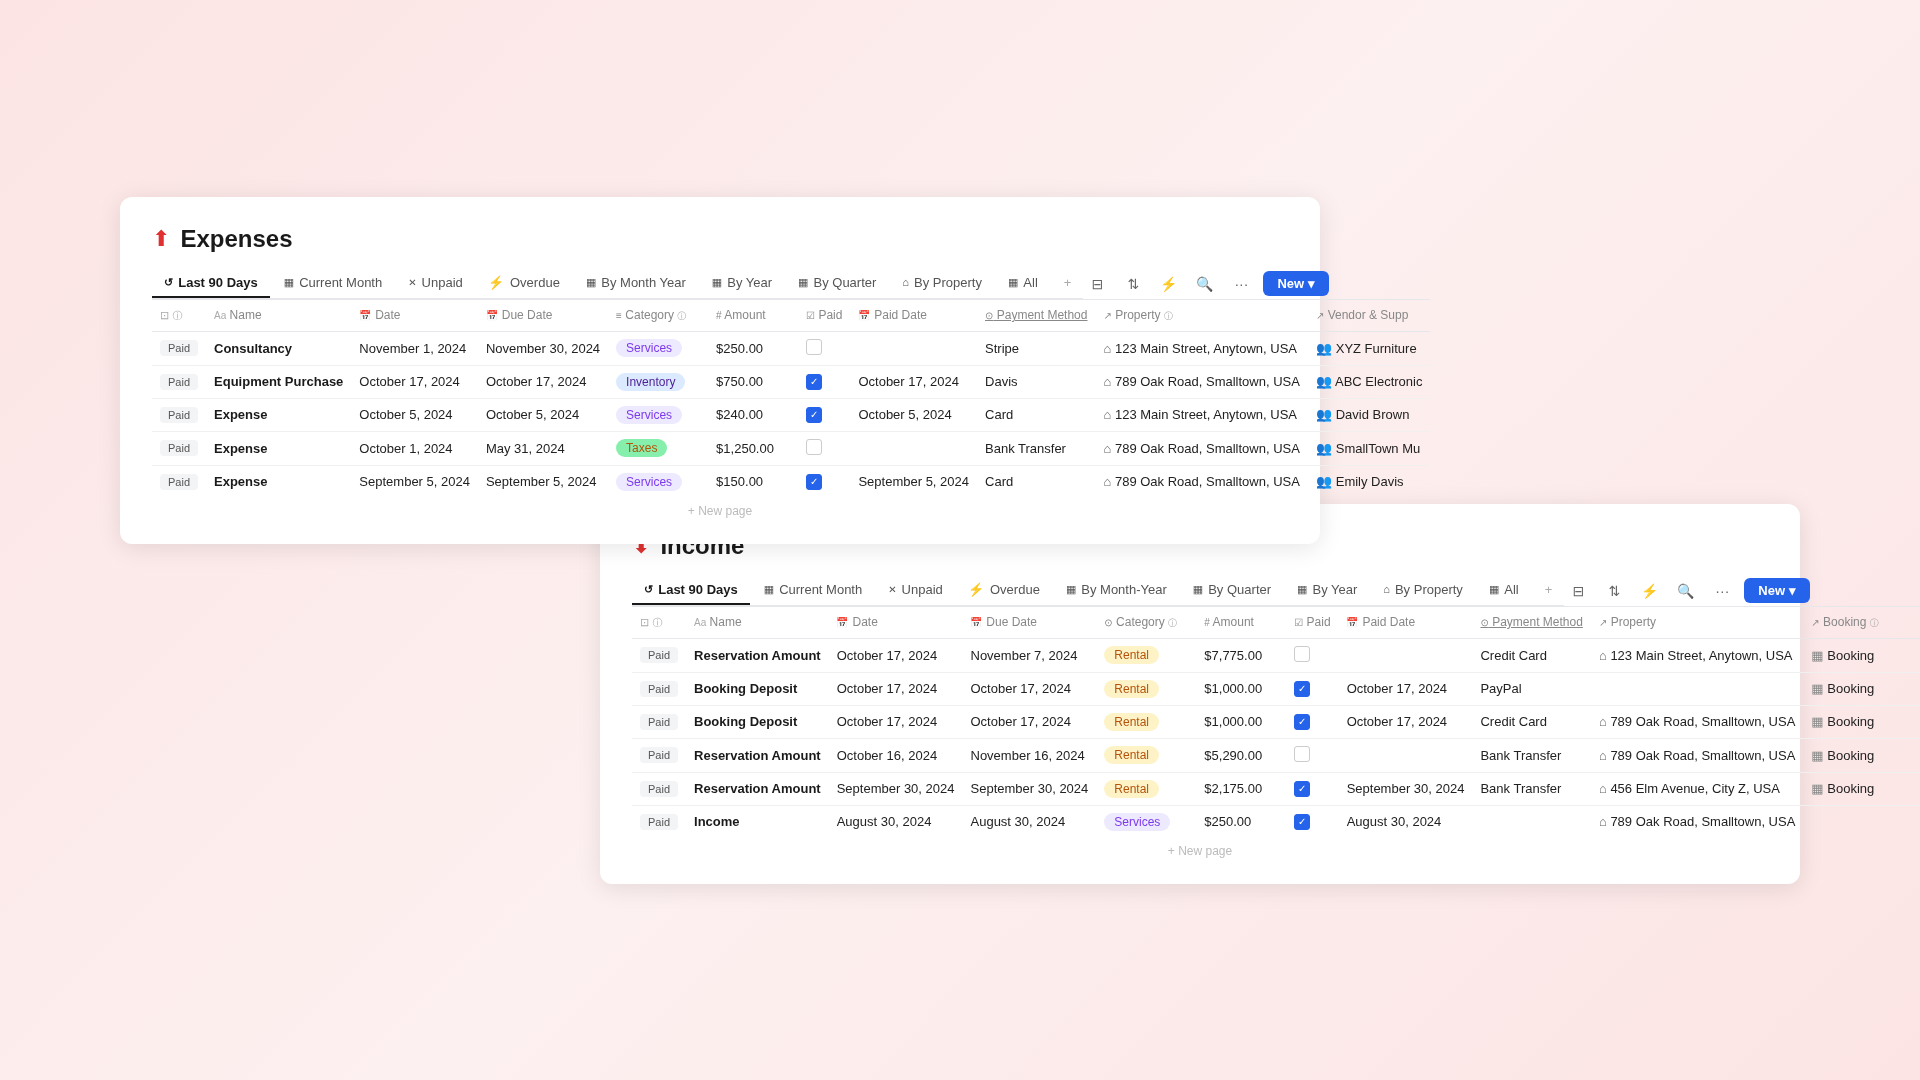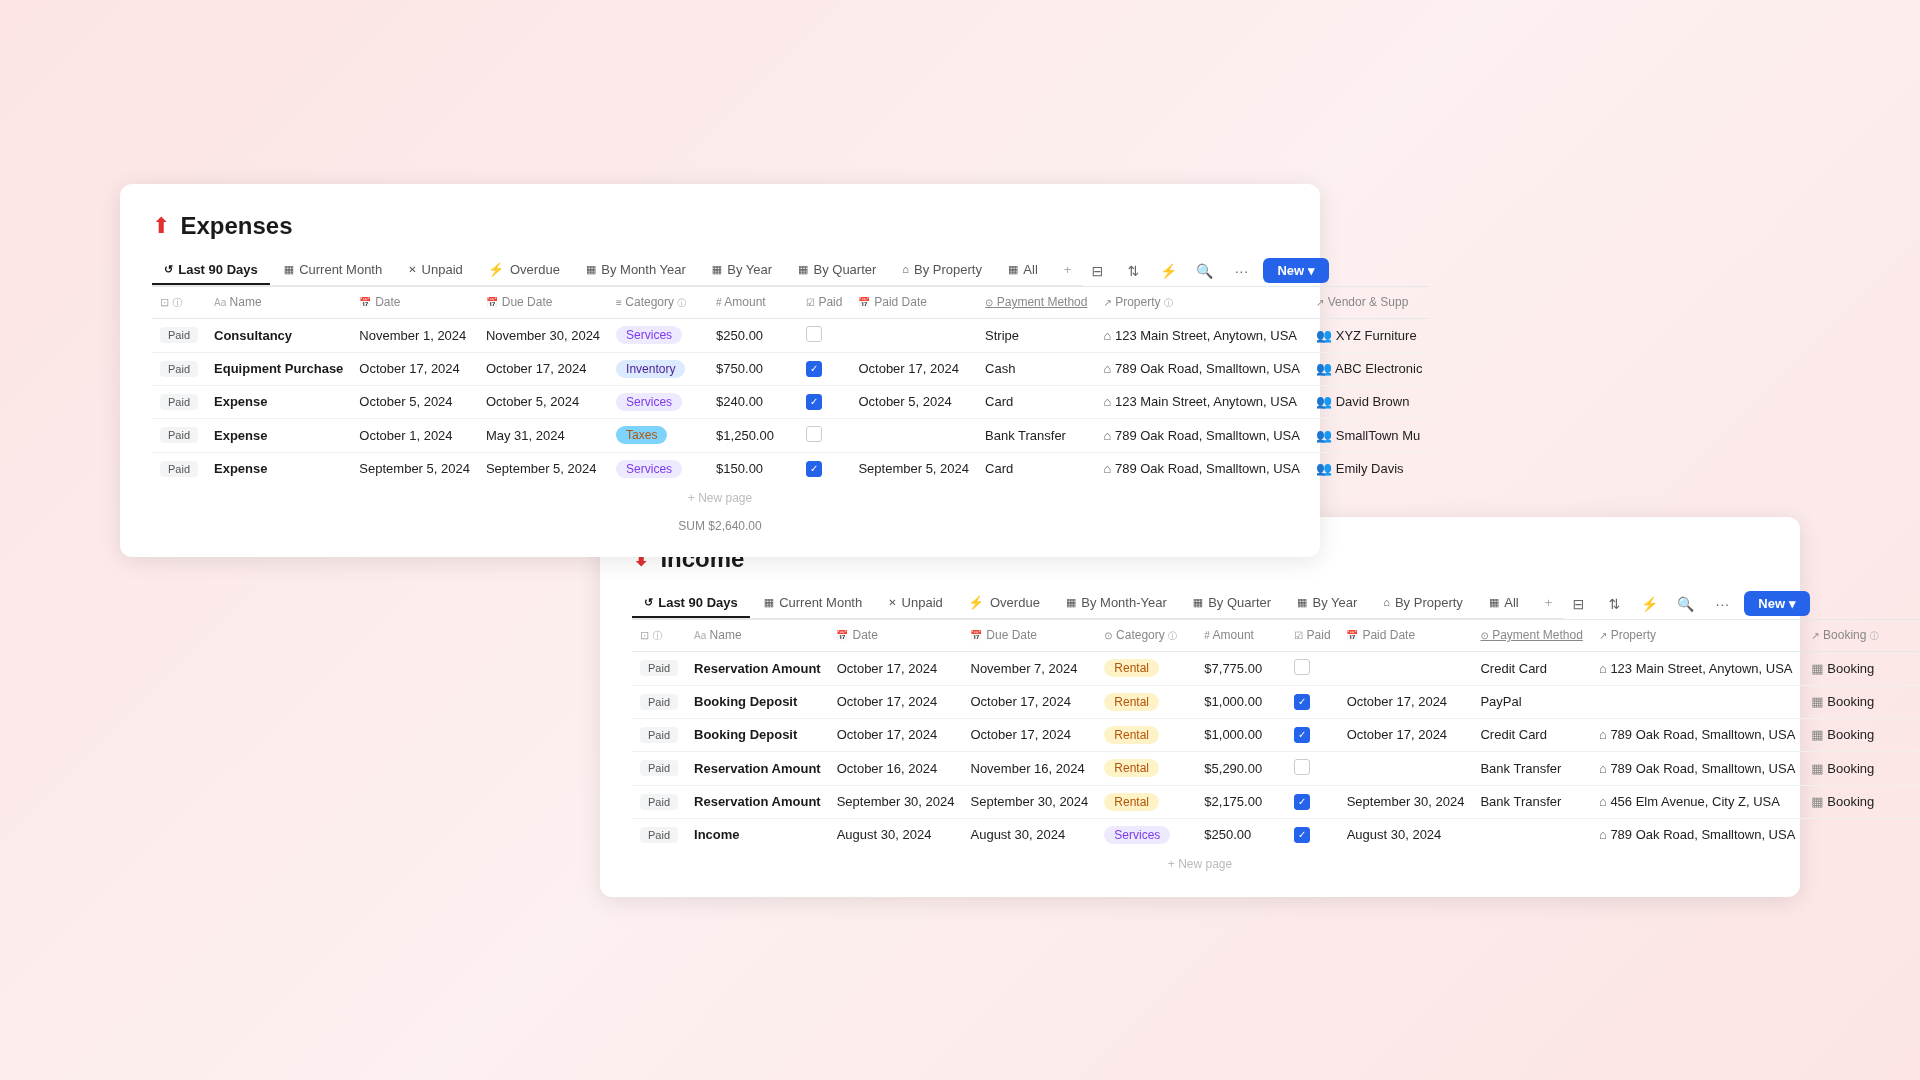--- a/index.html
+++ b/index.html
@@ -162,21 +162,21 @@
     .category-badge {
       display: inline-block;
       padding: 2px 10px;
       border-radius: 12px;
       font-size: 12px;
       font-weight: 500;
     }
 
     .cat-services { background: #ede9fe; color: #7c3aed; }
     .cat-inventory { background: #dbeafe; color: #4c1d95; }
-    .cat-taxes { background: #7dd3fc; color: #b45309; }
+    .cat-taxes { background: #86efac; color: #b45309; }
     .cat-rental { background: #fef3c7; color: #b45309; }
 
     .checkbox-cell {
       width: 16px; height: 16px;
       border: 1.5px solid #ccc;
       border-radius: 3px;
       display: inline-block;
       background: white;
     }
 
@@ -323,21 +323,21 @@
   </tr>
           <tr>
     <td><span class="status-badge">Paid</span></td>
     <td class="bold-name">Equipment Purchase</td>
     <td>October 17, 2024</td>
     <td>October 17, 2024</td>
     <td><span class="category-badge cat-inventory">Inventory</span></td>
     <td>$750.00</td>
     <td><span class="checkbox-cell checkbox-checked">✓</span></td>
     <td>October 17, 2024</td>
-    <td>Cash</td>
+    <td>Davis</td>
     <td><span style="color:#666;">⌂</span> 789 Oak Road, Smalltown, USA</td>
     <td><span style="color:#888;">👥</span> ABC Electronic</td>
   </tr>
           <tr>
     <td><span class="status-badge">Paid</span></td>
     <td class="bold-name">Expense</td>
     <td>October 5, 2024</td>
     <td>October 5, 2024</td>
     <td><span class="category-badge cat-services">Services</span></td>
     <td>$240.00</td>
@@ -370,23 +370,20 @@
     <td><span class="checkbox-cell checkbox-checked">✓</span></td>
     <td>September 5, 2024</td>
     <td>Card</td>
     <td><span style="color:#666;">⌂</span> 789 Oak Road, Smalltown, USA</td>
     <td><span style="color:#888;">👥</span> Emily Davis</td>
   </tr>
         </tbody>
     </table>
 
     <div class="new-page-row">+ New page</div>
-    <div class="sum-row">
-      <span>SUM</span> <span>$2,640.00</span>
-    </div>
   </div>
 
   <div class="panel panel-income" style="margin-top:20px;">
     <div class="panel-header">
       <span class="panel-icon" style="color:#e03030;">⬇</span>
       <span class="panel-title">Income</span>
     </div>
 
     <div class="tab-row">
       <div class="tab-bar" style="flex:1; display:flex; align-items:center;">

